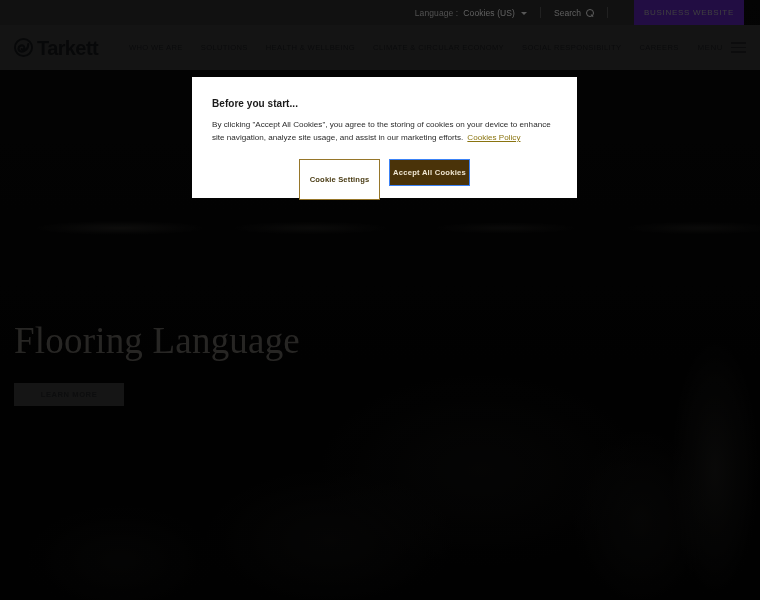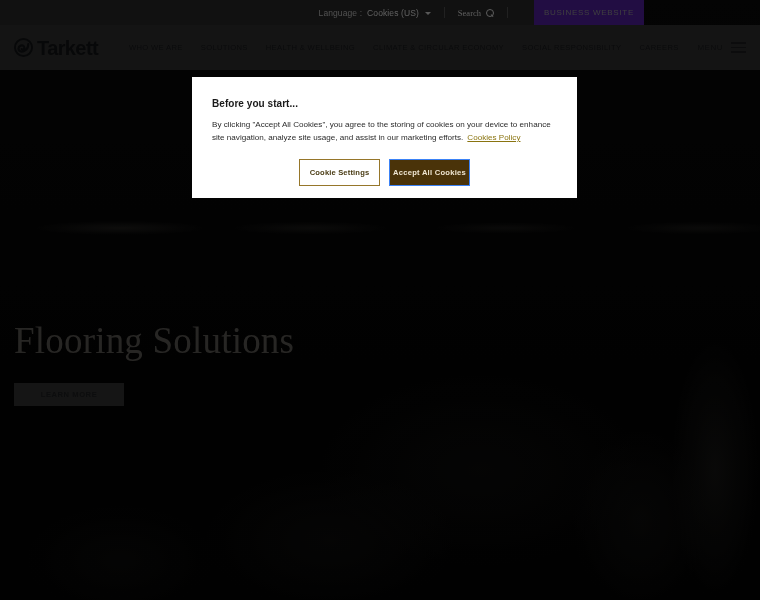--- a/index.html
+++ b/index.html
@@ -42,21 +42,21 @@
       radial-gradient(ellipse 160px 90px at 330px 540px, rgba(55,53,50,0.18), transparent 78%),
       radial-gradient(ellipse 120px 70px at 120px 560px, rgba(48,47,44,0.16), transparent 78%),
       radial-gradient(ellipse 200px 120px at 480px 470px, rgba(40,39,37,0.22), transparent 80%),
       linear-gradient(180deg, #090909 0%, #060606 35%, #040404 60%, #030303 100%);
   }
 
   
   .topbar {
     position: absolute;
     left: 0; top: 0;
-    width: 644px;
+    width: 744px;
     height: 25px;
     background: #262626;
     display: flex;
     align-items: center;
     justify-content: flex-end;
     z-index: 5;
   }
 
   .lang-wrap {
     display: flex;
@@ -84,21 +84,20 @@
     background: #4a4a4a;
     margin: 0 13px;
   }
 
   .search-wrap {
     display: flex;
     align-items: center;
     gap: 5px;
     font-size: 8.5px;
     color: #cfcfcf;
-    font-family: Liberation Serif, serif;
   }
   .mag {
     position: relative;
     width: 8px; height: 8px;
   }
   .mag::before {
     content: "";
     position: absolute;
     left: 0; top: 0;
     width: 6px; height: 6px;
@@ -276,21 +275,21 @@
     white-space: nowrap;
   }
   .cm-actions {
     margin-top: 15px;
     display: flex;
     justify-content: center;
     gap: 9px;
   }
   .btn-settings {
     width: 81px;
-    height: 27px;
+    height: 41px;
     background: #ffffff;
     border: 1px solid #96762a;
     color: #4a3c14;
     font-family: inherit;
     font-size: 7.6px;
     font-weight: bold;
     letter-spacing: 0.15px;
     cursor: pointer;
   }
   .btn-accept {
@@ -307,21 +306,21 @@
   }
 </style>
 </head>
 <body>
 
 <div id="page">
 
   <div class="hero"></div>
 
   <div class="hero-content">
-    <h1 class="hero-title">Flooring Solutions</h1>
+    <h1 class="hero-title">Flooring Language</h1>
     <button class="learn-btn">LEARN MORE</button>
   </div>
 
   <div class="topbar">
 
     <div class="lang-wrap">
       <span class="lang-label">Language :</span>
       <span class="lang-value">Cookies (US)</span>
       <span class="chev"></span>
     </div>

